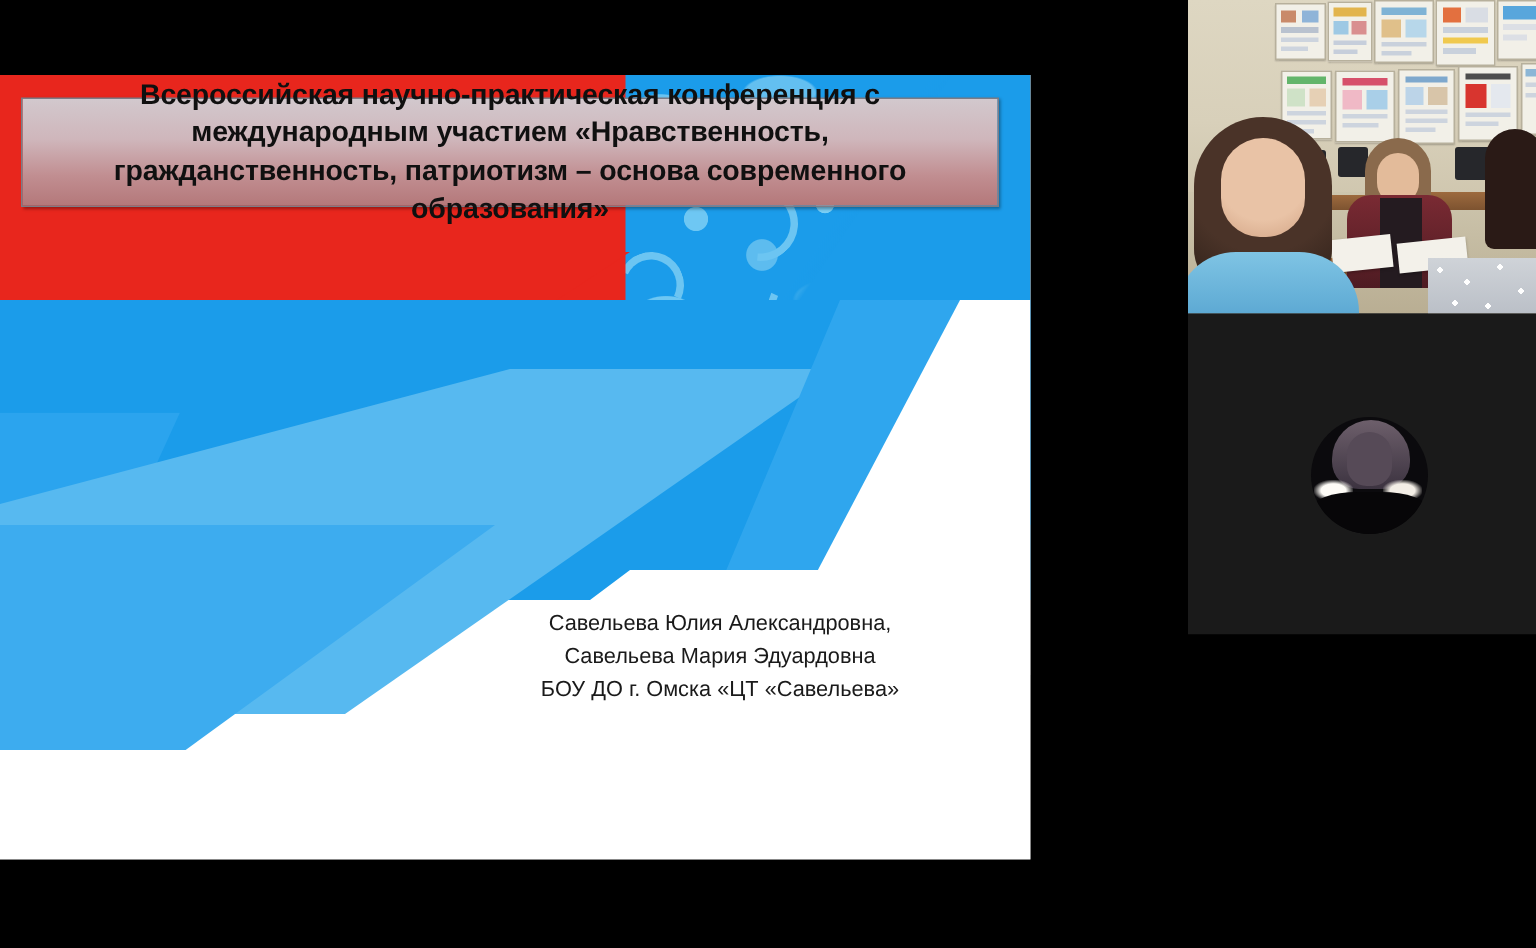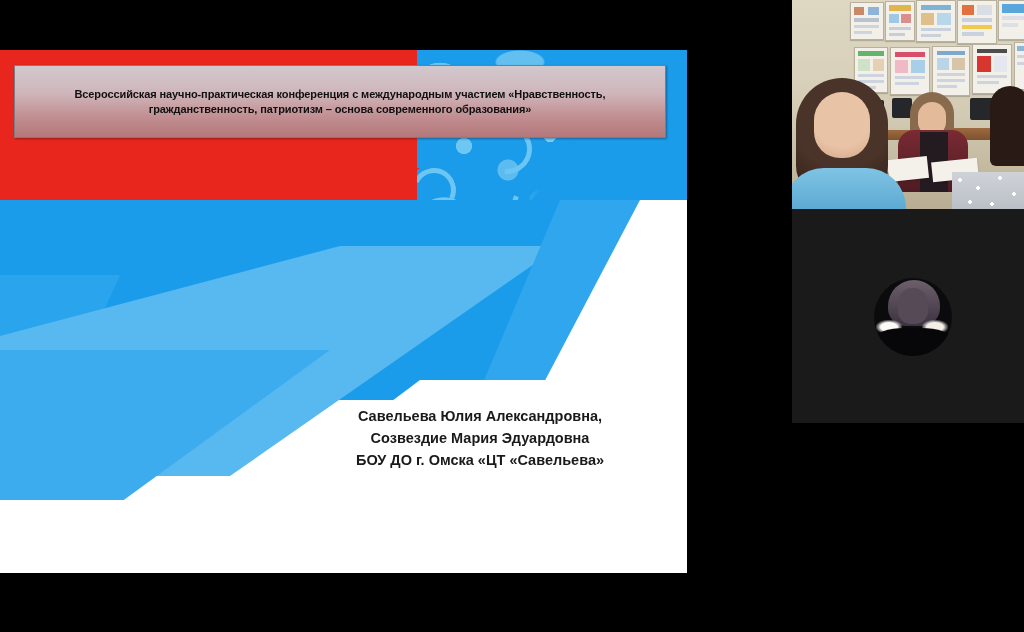--- a/index.html
+++ b/index.html
@@ -150,21 +150,21 @@
     background: linear-gradient(180deg, #d2c8cd 0%, #cfb6bb 38%, #c18e91 72%, #b4787a 100%);
     border: 1px solid #7c7c86;
     box-sizing: border-box;
     display: flex;
     align-items: center;
     justify-content: center;
     box-shadow: 1px 1px 2px rgba(0,0,0,0.35);
   }
   #conf-banner-text {
     color: #101010;
-    font-size: 11px;
+    font-size: 19px;
     font-weight: bold;
     line-height: 1.32;
     text-align: center;
     padding: 0 16px;
     letter-spacing: -0.1px;
   }
 
   
   #slide-title {
     position: absolute;
@@ -183,21 +183,21 @@
   #authors {
     position: absolute;
     left: 300px;
     top: 355px;
     width: 360px;
     text-align: center;
     color: #1a1a1a;
     font-size: 14.5px;
     line-height: 1.52;
   }
-  #authors .author-line { white-space: nowrap; font-weight: bold; }
+  #authors .author-line { white-space: nowrap; }
 
   
   #participants {
     position: absolute;
     left: 792px;
     top: 0;
     width: 232px;
     height: 632px;
     background: #000000;
   }
@@ -396,21 +396,21 @@
       <div class="slide-diag-lt2"></div>
       <div class="slide-white-big"></div>
 
       <div id="conf-banner">
         <div id="conf-banner-text">Всероссийская научно-практическая конференция с международным участием «Нравственность, гражданственность, патриотизм – основа современного образования»</div>
       </div>
 
 
       <div id="authors">
         <div class="author-line">Савельева Юлия Александровна,</div>
-        <div class="author-line">Созвездие Мария Эдуардовна</div>
+        <div class="author-line">Савельева Мария Эдуардовна</div>
         <div class="author-line">БОУ ДО г. Омска «ЦТ «Савельева»</div>
       </div>
 
     </div>
   </div>
 
   <div id="participants">
 
     <div id="tile-webcam-1" class="tile">
       <div class="room-wall"></div>

